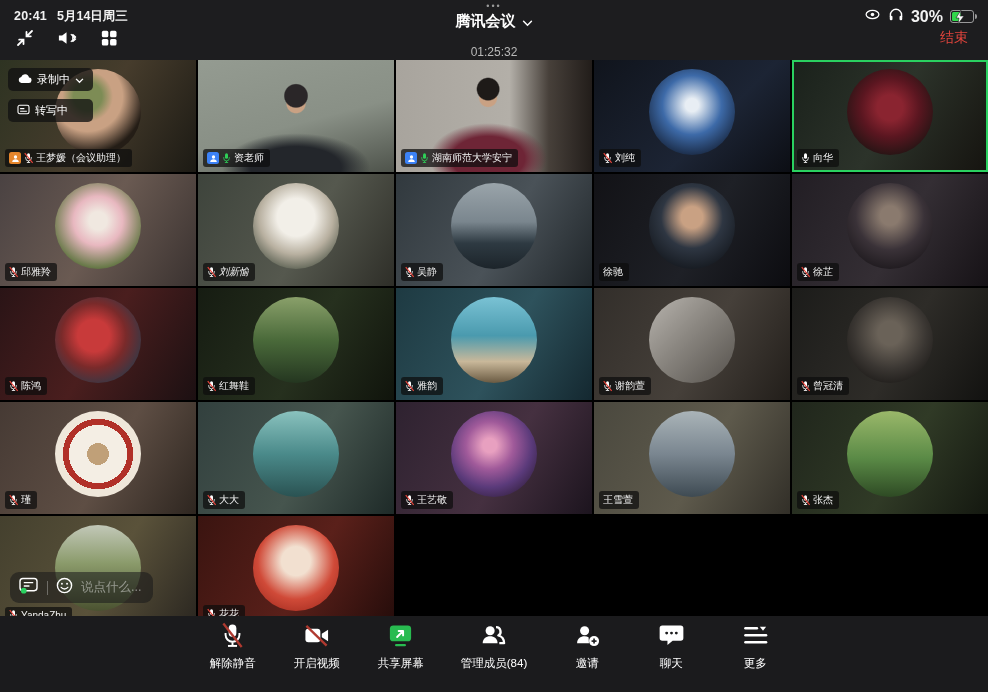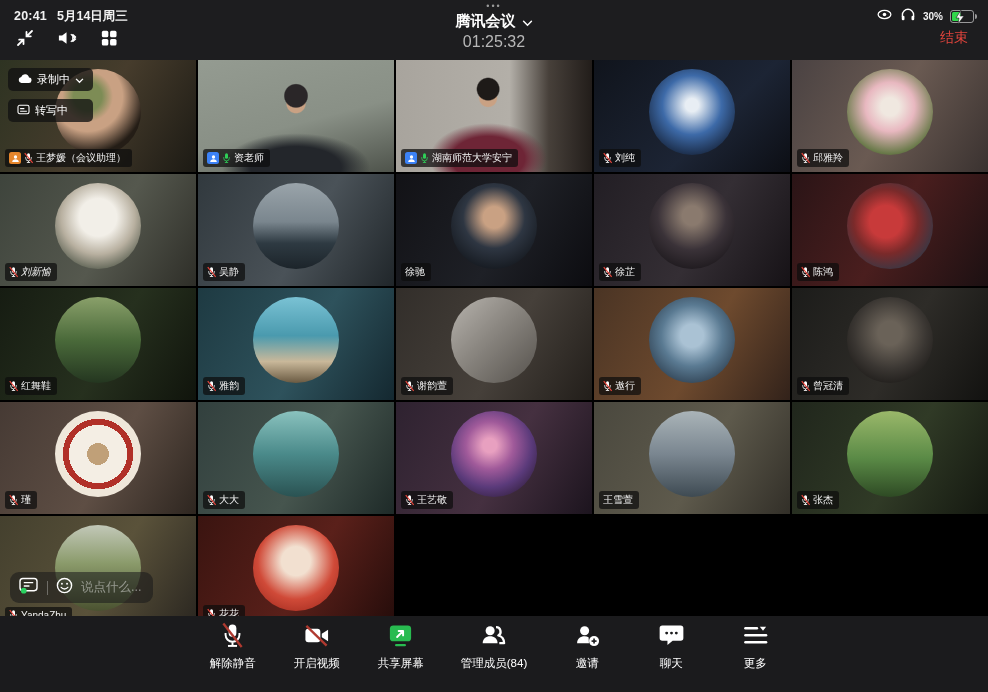--- a/index.html
+++ b/index.html
@@ -9,23 +9,23 @@
   .topbar{position:absolute;top:0;left:0;right:0;height:60px;background:#1d1d1f;z-index:5;}
   .tb-left{position:absolute;left:14px;top:6px;}
   .tb-time{font-size:12.5px;font-weight:bold;letter-spacing:.2px;color:#f2f2f2;}
   .tb-date{margin-left:10px;font-size:12.5px;font-weight:bold;color:#f2f2f2;}
   .tb-ctrls{position:absolute;left:14px;top:27px;display:flex;gap:20px;align-items:center;}
   .tb-ctrls .ic{width:22px;height:22px;display:flex;align-items:center;justify-content:center;cursor:pointer;}
   .tb-center{position:absolute;left:0;right:0;top:2px;text-align:center;}
   .tb-dots{font-size:9px;color:#9a9a9a;letter-spacing:2px;line-height:8px;}
   .tb-title-row{display:flex;align-items:center;justify-content:center;gap:6px;margin-top:2px;}
   .tb-title{font-size:15px;font-weight:bold;color:#fff;}
-  .tb-timer{font-size:16px;color:#b8b8b8;margin-top:2px;}
+  .tb-timer{font-size:12px;color:#b8b8b8;margin-top:14px;}
   .tb-right{position:absolute;right:14px;top:6px;display:flex;align-items:center;gap:7px;}
-  .tb-pct{font-size:10px;font-weight:bold;color:#f2f2f2;}
+  .tb-pct{font-size:16px;font-weight:bold;color:#f2f2f2;}
   .batt{position:relative;width:22px;height:11px;border:1px solid rgba(255,255,255,.55);border-radius:3px;}
   .batt .fill{position:absolute;left:1px;top:1px;bottom:1px;width:40%;background:#32d74b;border-radius:1.5px;}
   .batt .nub{position:absolute;right:-3.5px;top:3px;width:2px;height:5px;background:rgba(255,255,255,.55);border-radius:0 2px 2px 0;}
   .batt svg{position:absolute;left:4px;top:-1.5px;}
   .end-btn{position:absolute;right:20px;top:29px;font-size:14px;color:#e0443c;cursor:pointer;font-weight:500;}
   
   .grid{position:absolute;top:60px;left:0;width:988px;height:568px;display:grid;
     grid-template-columns:repeat(5,196px);grid-template-rows:repeat(5,112px);gap:2px;background:#000;}
   .tile{position:relative;overflow:hidden;}
   .tile.speaking{box-shadow:inset 0 0 0 2px #2ad160;}
@@ -184,20 +184,34 @@
               <rect x="4" y="0.5" width="4" height="7.5" rx="2" fill="#fff"></rect>
     <path d="M2.3 5.8v1.4a3.7 3.7 0 0 0 7.4 0V5.8" fill="none" stroke="#fff" stroke-width="1.1"></path>
     <line x1="6" y1="10.9" x2="6" y2="12.6" stroke="#fff" stroke-width="1.1"></line>
     <line x1="3.8" y1="13" x2="8.2" y2="13" stroke="#fff" stroke-width="1.1"></line>
               <line x1="1" y1="0.5" x2="11.5" y2="13.5" stroke="#e8453c" stroke-width="1.5"></line>
             </svg>
           </span>
       <span class="pname">刘纯</span>
     </div>
       </div>
+      <div class="tile speaking" style="background: linear-gradient(120deg, rgb(26, 33, 27), rgb(44, 51, 42) 50%, rgb(21, 19, 15));">
+        <div class="avatar" style="background:radial-gradient(circle at 50% 45%,#8a2430 0 20%,#5a1620 46%,#1c1412 82%)"></div>
+        <div class="nameplate">
+      <span class="mic">
+    <svg viewBox="0 0 12 14">
+              <rect x="4" y="0.5" width="4" height="7.5" rx="2" fill="#fff"></rect>
+    <path d="M2.3 5.8v1.4a3.7 3.7 0 0 0 7.4 0V5.8" fill="none" stroke="#fff" stroke-width="1.1"></path>
+    <line x1="6" y1="10.9" x2="6" y2="12.6" stroke="#fff" stroke-width="1.1"></line>
+    <line x1="3.8" y1="13" x2="8.2" y2="13" stroke="#fff" stroke-width="1.1"></line>
+            </svg>
+          </span>
+      <span class="pname">向华</span>
+    </div>
+      </div>
       <div class="tile" style="background: linear-gradient(120deg, rgb(74, 66, 66), rgb(106, 90, 82) 50%, rgb(58, 50, 48));">
         <div class="avatar" style="background:radial-gradient(circle at 50% 44%,#f0e8e0 0 14%,#e8b8c0 38%,#6a7a4a 72%,#2a2a1a 95%)"></div>
         <div class="nameplate">
       <span class="mic">
     <svg viewBox="0 0 12 14">
               <rect x="4" y="0.5" width="4" height="7.5" rx="2" fill="#fff"></rect>
     <path d="M2.3 5.8v1.4a3.7 3.7 0 0 0 7.4 0V5.8" fill="none" stroke="#fff" stroke-width="1.1"></path>
     <line x1="6" y1="10.9" x2="6" y2="12.6" stroke="#fff" stroke-width="1.1"></line>
     <line x1="3.8" y1="13" x2="8.2" y2="13" stroke="#fff" stroke-width="1.1"></line>
               <line x1="1" y1="0.5" x2="11.5" y2="13.5" stroke="#e8453c" stroke-width="1.5"></line>
@@ -309,35 +323,20 @@
       <span class="mic">
     <svg viewBox="0 0 12 14">
               <rect x="4" y="0.5" width="4" height="7.5" rx="2" fill="#fff"></rect>
     <path d="M2.3 5.8v1.4a3.7 3.7 0 0 0 7.4 0V5.8" fill="none" stroke="#fff" stroke-width="1.1"></path>
     <line x1="6" y1="10.9" x2="6" y2="12.6" stroke="#fff" stroke-width="1.1"></line>
     <line x1="3.8" y1="13" x2="8.2" y2="13" stroke="#fff" stroke-width="1.1"></line>
               <line x1="1" y1="0.5" x2="11.5" y2="13.5" stroke="#e8453c" stroke-width="1.5"></line>
             </svg>
           </span>
       <span class="pname">谢韵萱</span>
-    </div>
-      </div>
-      <div class="tile" style="background: linear-gradient(120deg, rgb(74, 52, 36), rgb(110, 74, 46) 55%, rgb(50, 34, 26));">
-        <div class="avatar" style="background:radial-gradient(circle at 50% 45%,#aac2d4 0 18%,#5a7a92 48%,#2a3a4a 85%)"></div>
-        <div class="nameplate">
-      <span class="mic">
-    <svg viewBox="0 0 12 14">
-              <rect x="4" y="0.5" width="4" height="7.5" rx="2" fill="#fff"></rect>
-    <path d="M2.3 5.8v1.4a3.7 3.7 0 0 0 7.4 0V5.8" fill="none" stroke="#fff" stroke-width="1.1"></path>
-    <line x1="6" y1="10.9" x2="6" y2="12.6" stroke="#fff" stroke-width="1.1"></line>
-    <line x1="3.8" y1="13" x2="8.2" y2="13" stroke="#fff" stroke-width="1.1"></line>
-              <line x1="1" y1="0.5" x2="11.5" y2="13.5" stroke="#e8453c" stroke-width="1.5"></line>
-            </svg>
-          </span>
-      <span class="pname">遨行</span>
     </div>
       </div>
       <div class="tile" style="background: linear-gradient(120deg, rgb(28, 28, 26), rgb(46, 44, 40) 55%, rgb(18, 18, 16));">
         <div class="avatar" style="background:radial-gradient(circle at 50% 42%,#6a6258 0 18%,#3a3632 55%,#1a1816 86%)"></div>
         <div class="nameplate">
       <span class="mic">
     <svg viewBox="0 0 12 14">
               <rect x="4" y="0.5" width="4" height="7.5" rx="2" fill="#fff"></rect>
     <path d="M2.3 5.8v1.4a3.7 3.7 0 0 0 7.4 0V5.8" fill="none" stroke="#fff" stroke-width="1.1"></path>
     <line x1="6" y1="10.9" x2="6" y2="12.6" stroke="#fff" stroke-width="1.1"></line>

